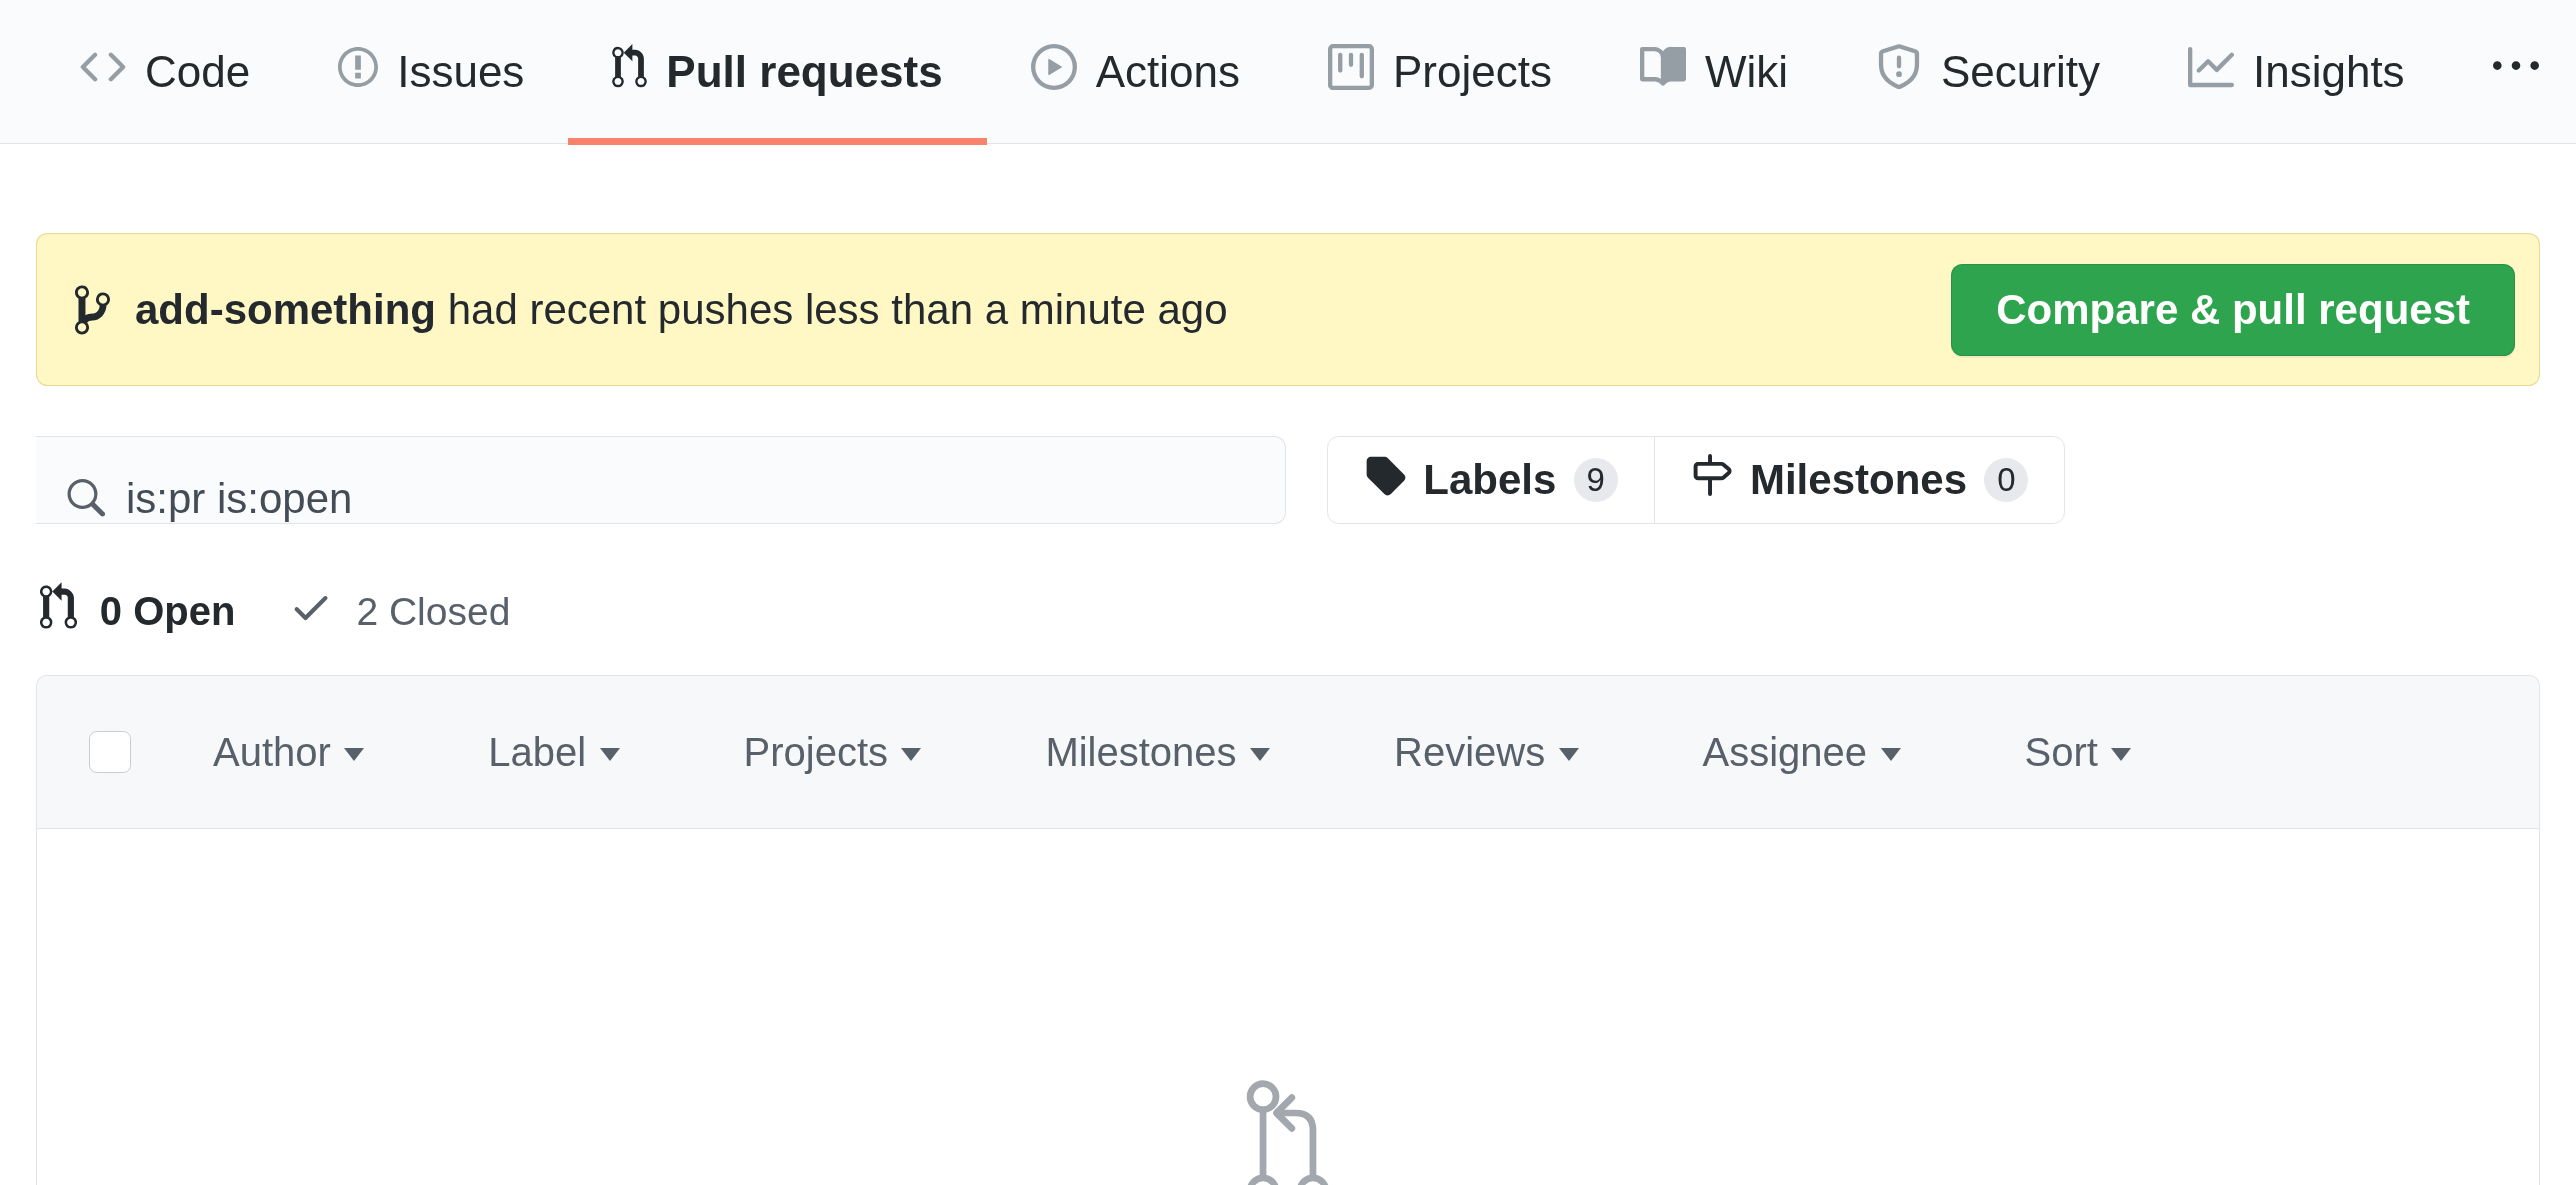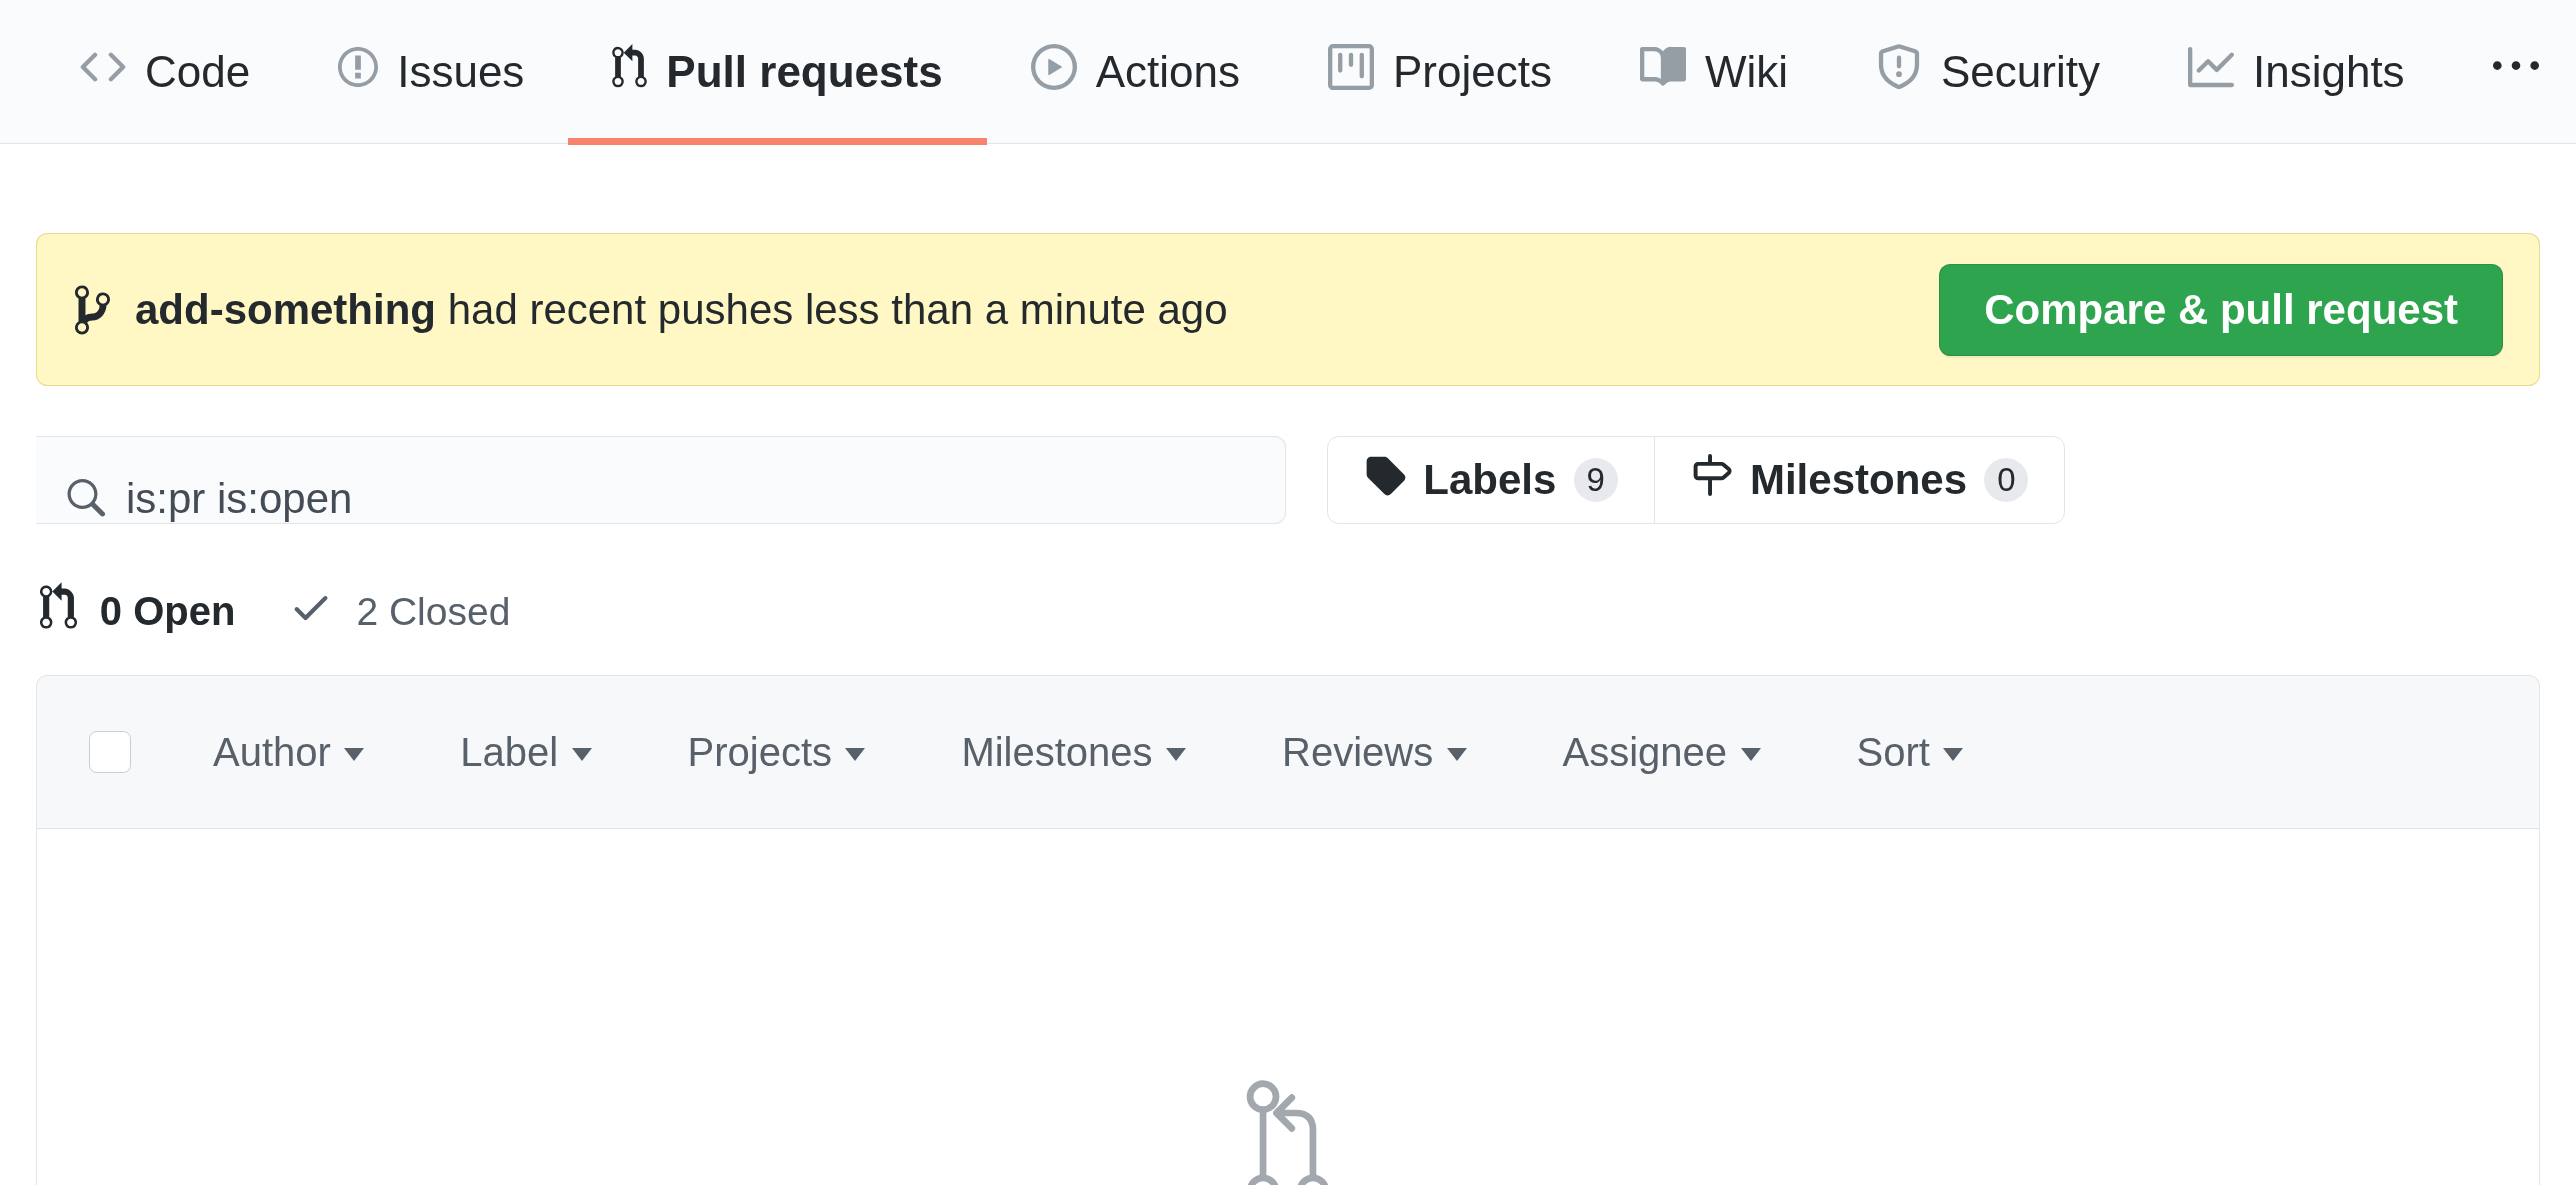--- a/index.html
+++ b/index.html
@@ -28,21 +28,21 @@
     height: 6.7px; background: #f9826c;
   }
   .tab.kebab svg { fill: #24292e; }
   
   .container { padding: 0 36px; }
   
   .flash-banner {
     margin-top: 89px; height: 153px;
     background: #fff8c5; border: 1.9px solid rgba(176,136,0,0.28);
     border-radius: 11.5px;
-    display: flex; align-items: center; padding: 0 36px 0 38px; gap: 25px;
+    display: flex; align-items: center; padding: 0 24px 0 38px; gap: 25px;
   }
   .flash-banner .branch-ico svg { fill: #24292e; display: block; }
   .flash-text { font-size: 42px; color: #24292e; }
   .flash-text b { font-weight: 700; }
   .spacer { flex: 1; }
   .btn-green {
     background: #2ea44f; color: #ffffff; font-weight: 700; font-size: 42px;
     border: 1.9px solid rgba(27,31,35,0.15); border-radius: 11.5px;
     height: 92px; display: flex; align-items: center; justify-content: center;
     padding: 0 44px; cursor: pointer; white-space: nowrap;
@@ -102,21 +102,21 @@
   }
   .list-header {
     height: 153px; flex: none; background: #f6f8fa;
     border-bottom: 1.9px solid #e1e4e8; border-radius: 9.6px 9.6px 0 0;
     display: flex; align-items: center; padding: 0 52px;
   }
   .checkbox {
     width: 42px; height: 42px; background: #ffffff;
     border: 1.9px solid #c8cdd2; border-radius: 7.7px; cursor: pointer; flex: none;
   }
-  .header-filters { display: flex; align-items: flex-start; margin-left: 82px; }
+  .header-filters { display: flex; align-items: flex-start; margin-left: 82px; gap: 28px; }
   .hf {
     display: flex; align-items: center; gap: 13.4px; margin-right: 96px;
     font-size: 40px; color: #586069; cursor: pointer; white-space: nowrap;
   }
   .caret {
     width: 0; height: 0; display: inline-block;
     border-left: 10.5px solid transparent; border-right: 10.5px solid transparent;
     border-top: 13.4px solid currentColor; margin-top: 5.8px;
   }
   .filters-btn .caret { border-top-color: #4c555e; }

